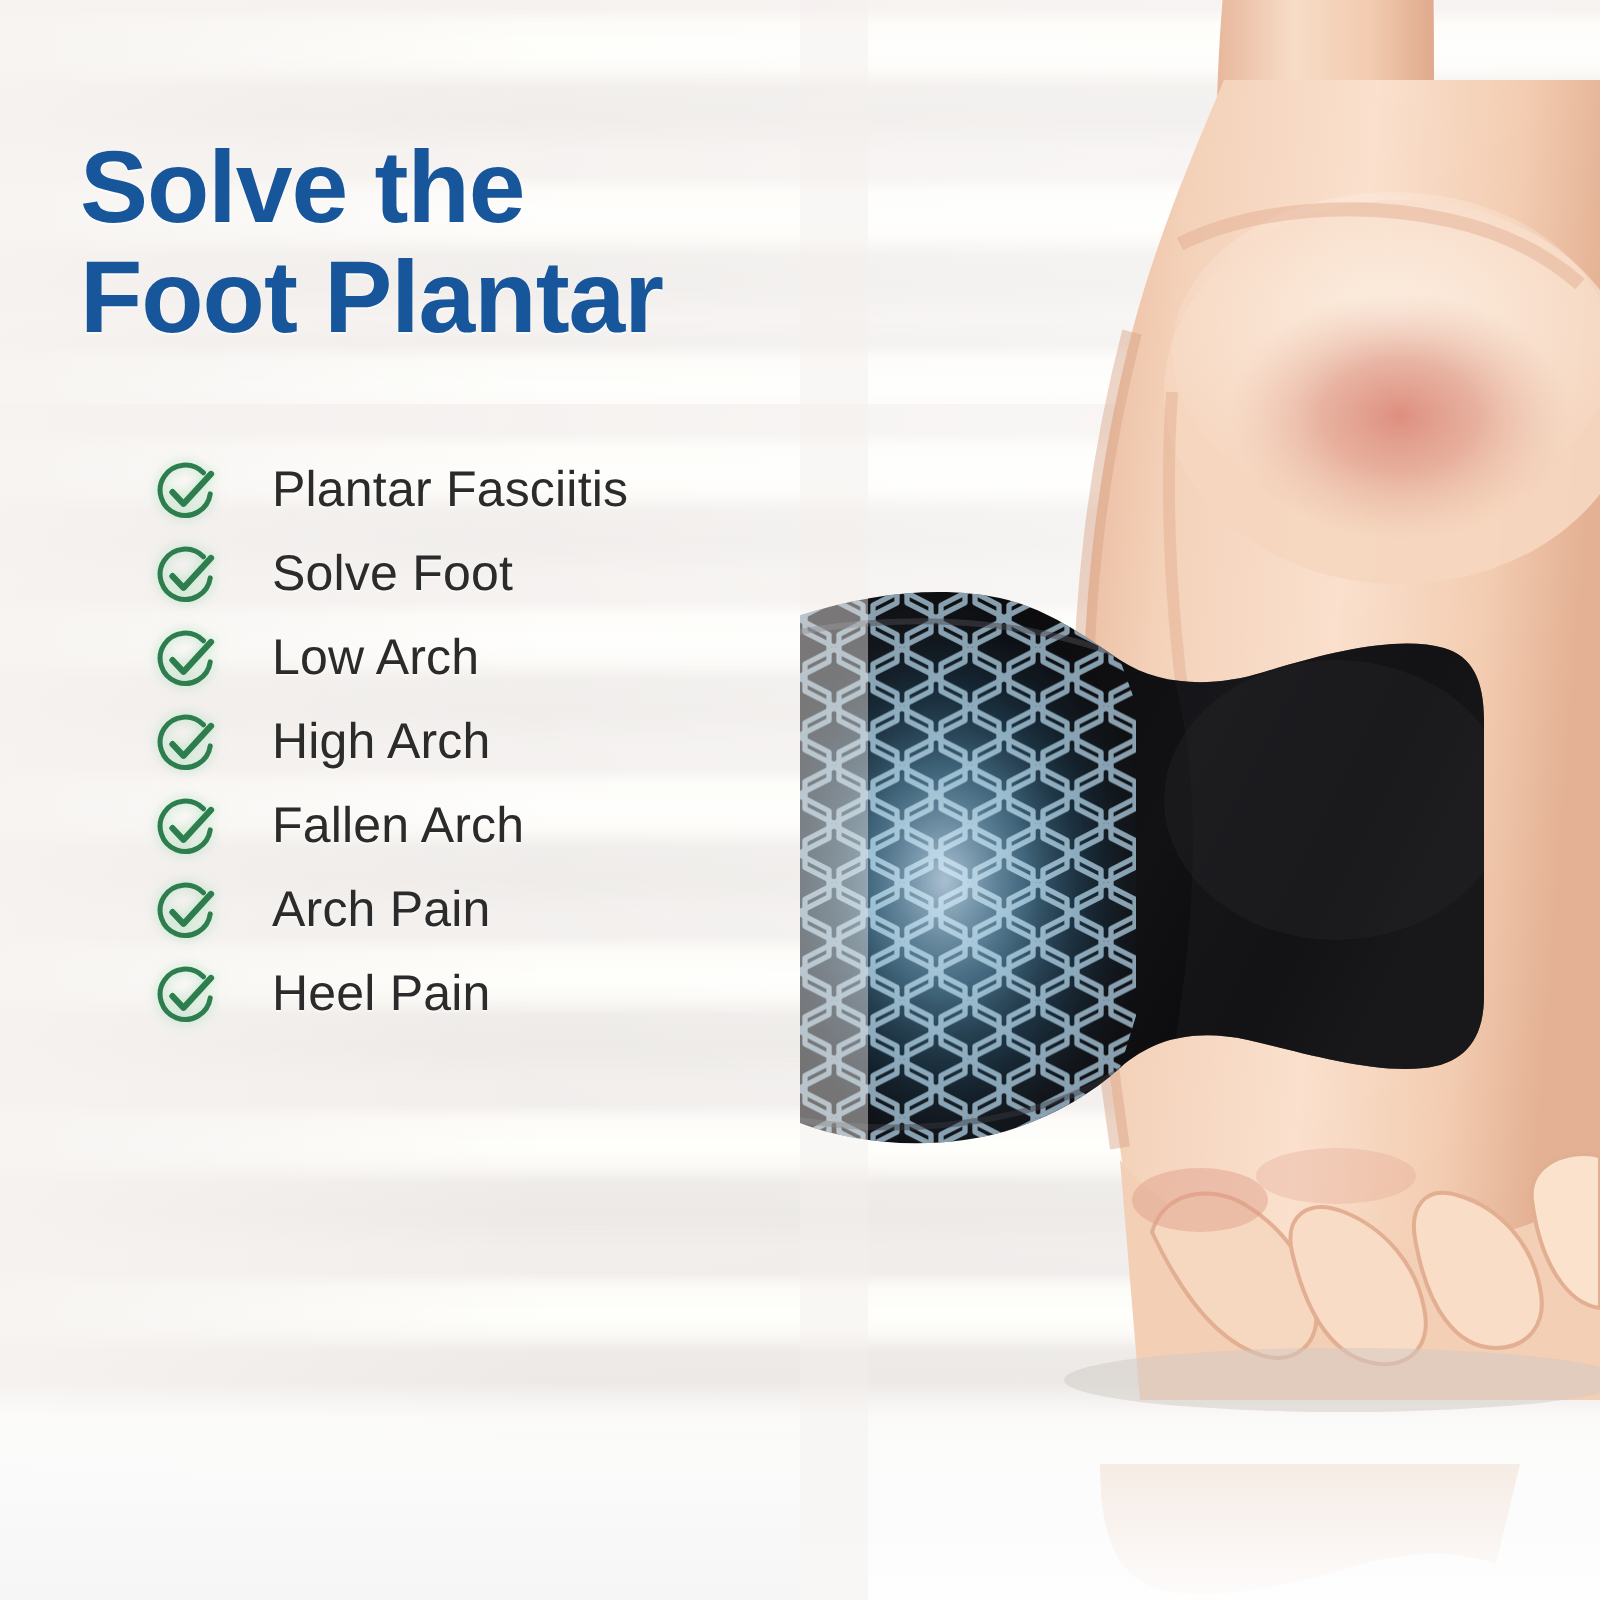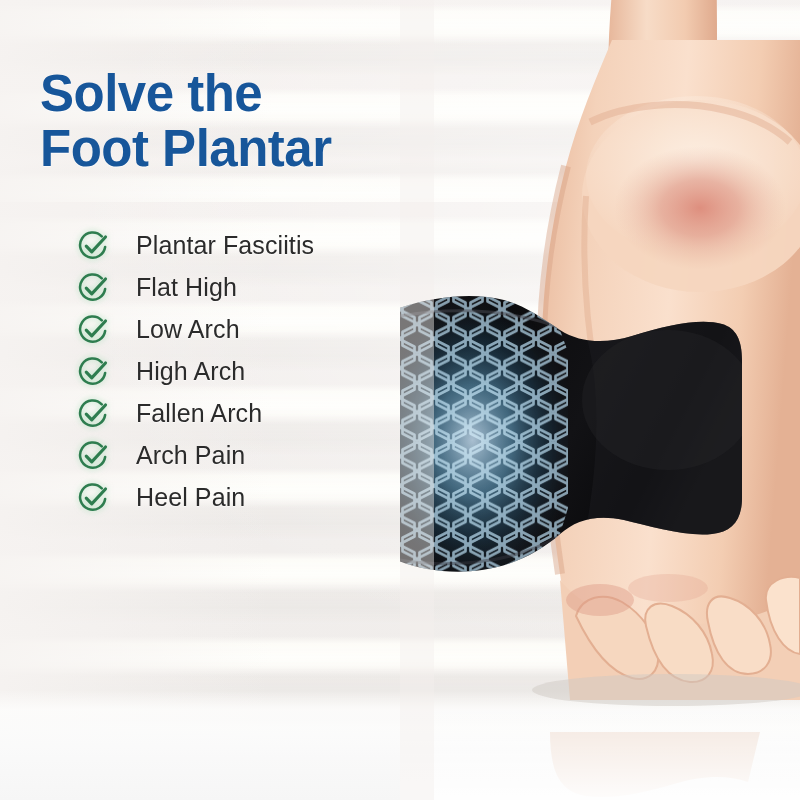--- a/index.html
+++ b/index.html
@@ -300,21 +300,21 @@
         <path d="M8.5 16.6 L14.2 22.6 L28.4 7.2" fill="none" stroke="#2e7d4f" stroke-width="3.2" stroke-linecap="round" stroke-linejoin="round"></path>
       </svg>
       <span class="check-label">Plantar Fasciitis</span>
     </div>
 
     <div class="check-row">
       <svg class="check-icon" viewBox="0 0 32 32">
         <path d="M24.5 6.6 A13 13 0 1 0 28 17.5" fill="none" stroke="#2e7d4f" stroke-width="2.6" stroke-linecap="round"></path>
         <path d="M8.5 16.6 L14.2 22.6 L28.4 7.2" fill="none" stroke="#2e7d4f" stroke-width="3.2" stroke-linecap="round" stroke-linejoin="round"></path>
       </svg>
-      <span class="check-label">Flat High</span>
+      <span class="check-label">Solve Foot</span>
     </div>
 
     <div class="check-row">
       <svg class="check-icon" viewBox="0 0 32 32">
         <path d="M24.5 6.6 A13 13 0 1 0 28 17.5" fill="none" stroke="#2e7d4f" stroke-width="2.6" stroke-linecap="round"></path>
         <path d="M8.5 16.6 L14.2 22.6 L28.4 7.2" fill="none" stroke="#2e7d4f" stroke-width="3.2" stroke-linecap="round" stroke-linejoin="round"></path>
       </svg>
       <span class="check-label">Low Arch</span>
     </div>
 

